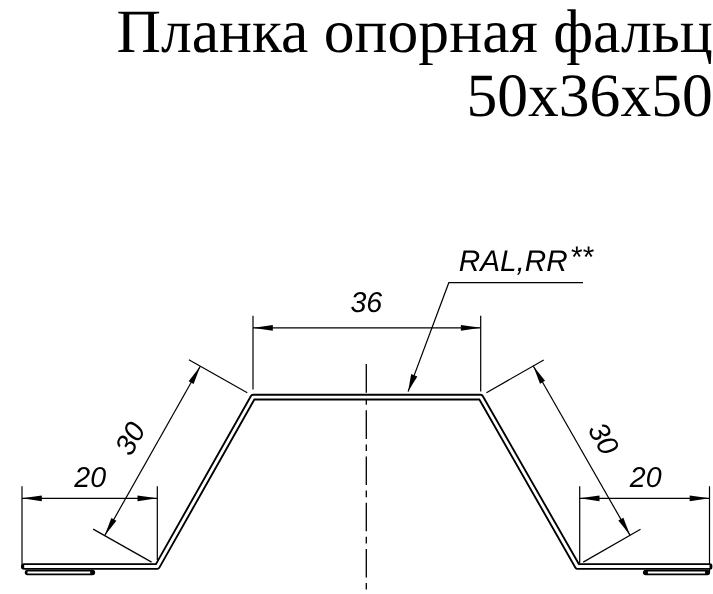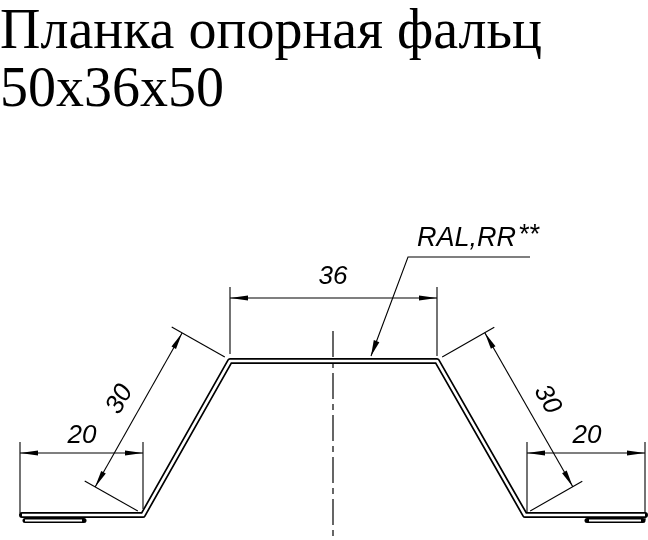--- a/index.html
+++ b/index.html
@@ -6,21 +6,21 @@
   .canvas{
     position:relative;
     width:648px;height:540px;
     background:#ffffff;
     overflow:hidden;
     font-family:"Liberation Serif", serif;
   }
   .title-block{
     position:absolute;
     top:0;left:0;right:0;
-    text-align:left;
+    text-align:right;
     color:#000;
   }
   .title-line{
     font-family:"Liberation Serif", serif;
     font-size:56px;
     line-height:58px;
     white-space:nowrap;
     color:#000;
   }
   svg{position:absolute;top:0;left:0;}

